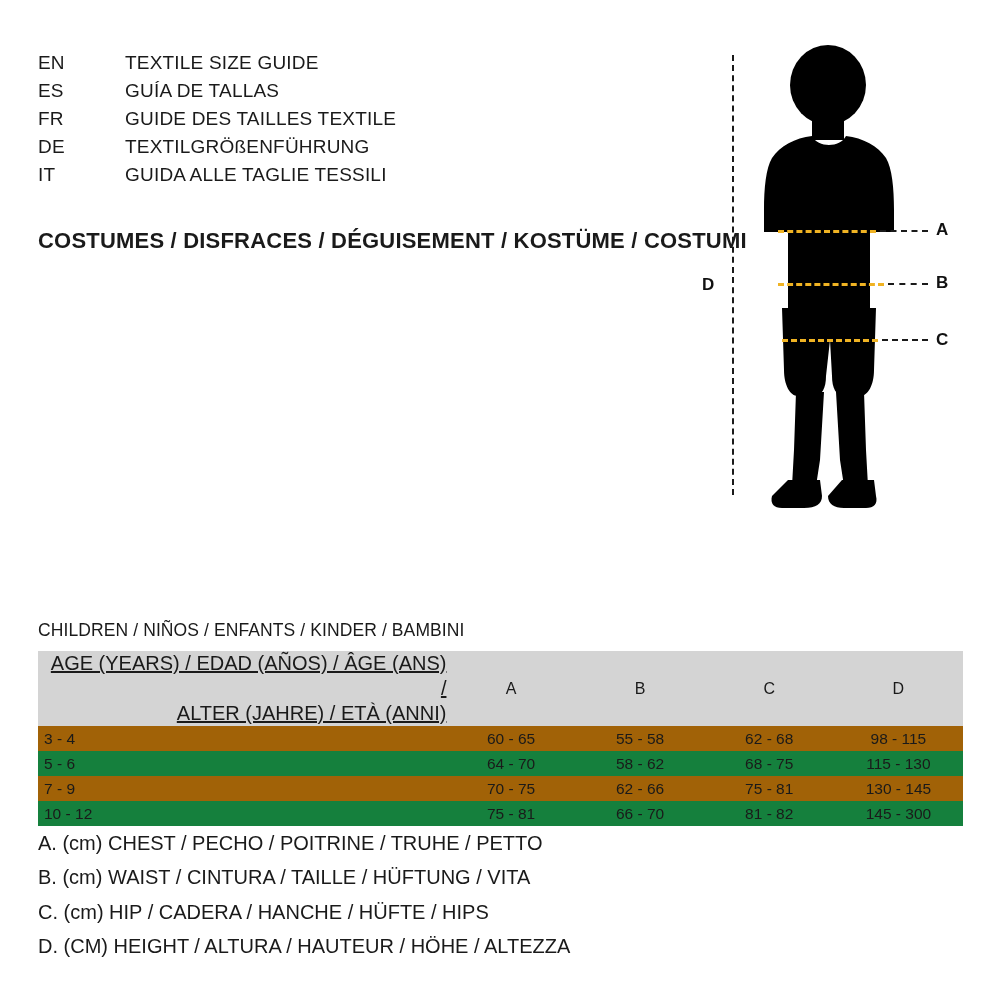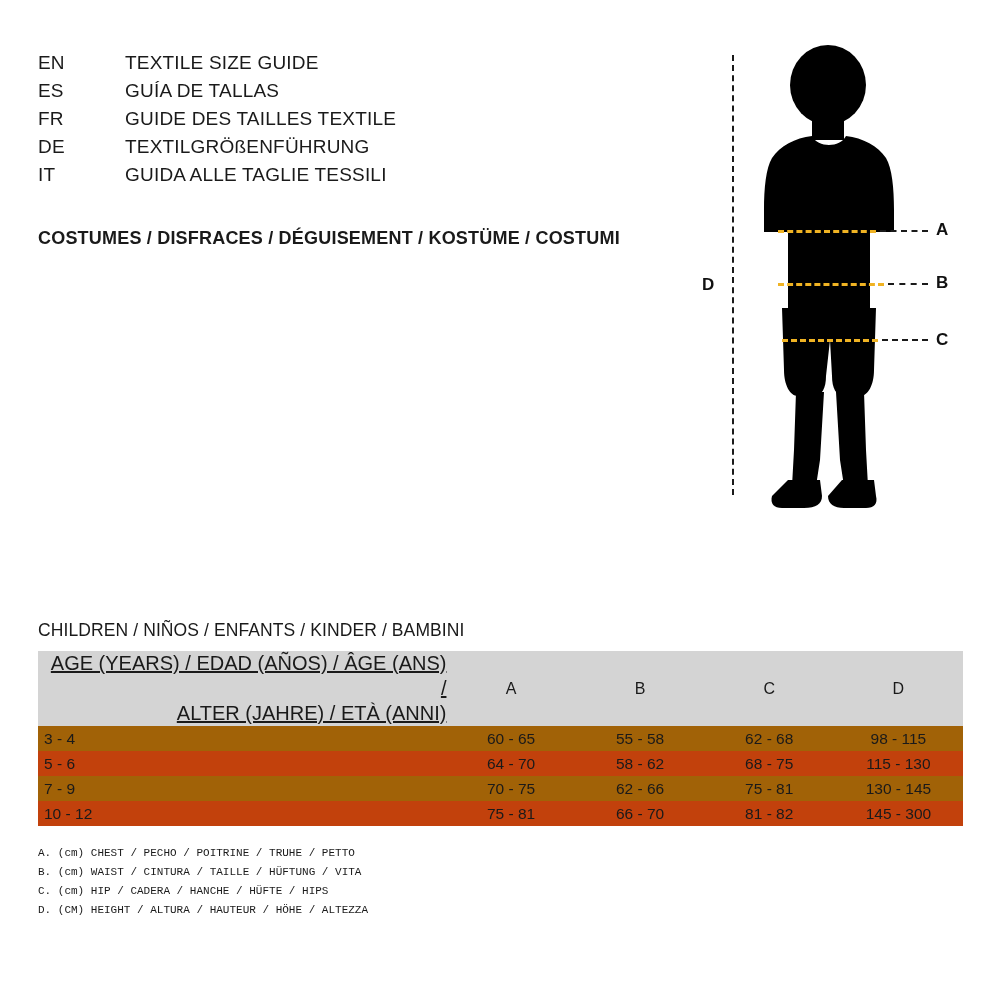--- a/index.html
+++ b/index.html
@@ -44,21 +44,21 @@
     flex: 0 0 48px;
   }
   .lang-label {
     white-space: nowrap;
   }
 
   .costumes-line {
     position: absolute;
     left: 38px;
     top: 228px;
-    font-size: 18px;
+    font-size: 22px;
     font-weight: bold;
     letter-spacing: 0.2px;
     white-space: nowrap;
   }
 
   
   .figure-area {
     position: absolute;
     left: 660px;
     top: 40px;
@@ -146,27 +146,25 @@
     height: 25px;
     vertical-align: middle;
     font-size: 15.5px;
   }
   .data-row td.c-desc {
     text-align: left;
     padding-left: 6px;
   }
   .data-row td.c-val { text-align: center; }
   .row-white td { background: #a16207; }
-  .row-grey td { background: #c2410c; }
+  .row-grey td { background: #15803d; }
 
   .legend {
-    margin-top: 18px;
-    font-size: 11px;
+    font-size: 20px;
     line-height: 1.72;
-    font-family: Liberation Mono, monospace;
   }
   .legend-line { white-space: nowrap; }
 </style>
 </head>
 <body>
 
 <div class="top-section">
 
   <div class="lang-list">
     <div class="lang-row">

